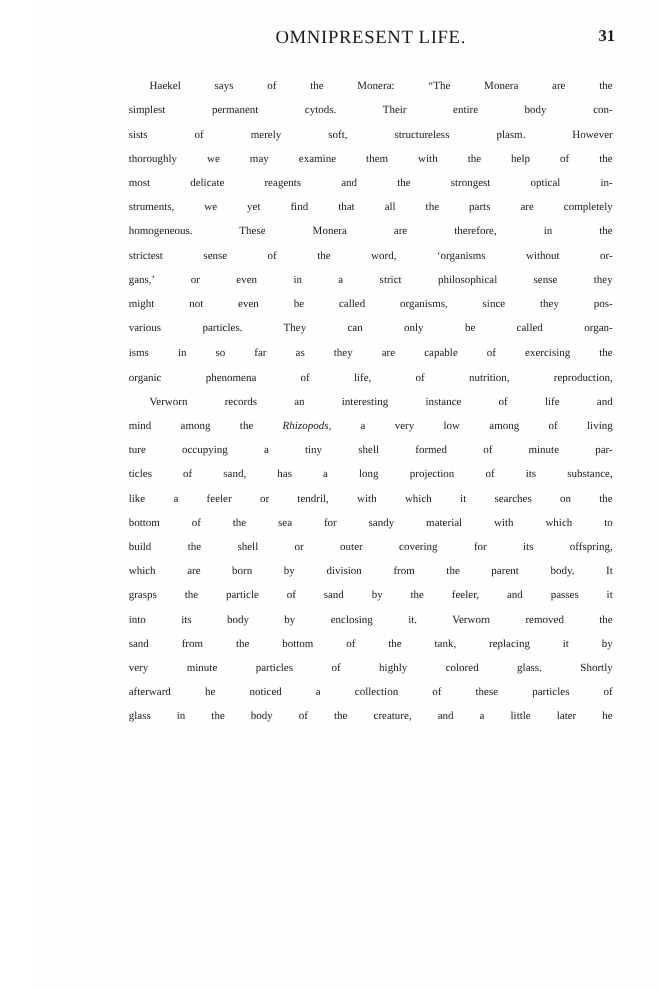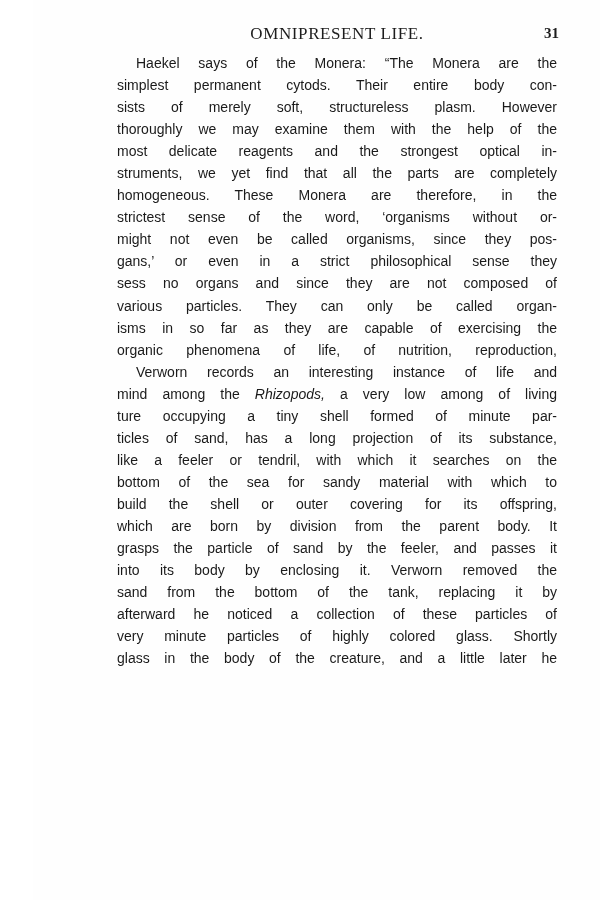--- a/index.html
+++ b/index.html
@@ -40,24 +40,24 @@
     .page-number {
       position: absolute;
       right: -2px;
       top: 3px;
       font-size: 15px;
       font-weight: bold;
     }
     .body-text {
       position: absolute;
       left: 84px;
-      top: 52px;
+      top: 68px;
       width: 440px;
-      font-family: Liberation Sans, sans-serif;
-      font-size: 14px;
+      font-family: Liberation Serif, serif;
+      font-size: 10px;
       line-height: 22.05px;
       color: #1a1a1a;
     }
     .line {
       display: block;
       white-space: nowrap;
       text-align: justify;
       text-align-last: justify;
       height: 22.05px;
     }
@@ -78,38 +78,37 @@
 
     <div>
       <span class="line indent">Haekel says of the Monera: “The Monera are the</span>
       <span class="line">simplest permanent cytods.  Their entire body con-</span>
       <span class="line">sists of merely soft, structureless plasm.  However</span>
       <span class="line">thoroughly we may examine them with the help of the</span>
       <span class="line">most delicate reagents and the strongest optical in-</span>
       <span class="line">struments, we yet find that all the parts are completely</span>
       <span class="line">homogeneous.  These Monera are therefore, in the</span>
       <span class="line">strictest sense of the word, ‘organisms without or-</span>
+      <span class="line">gans,’ or even in a strict philosophical sense they</span>
       <span class="line">might not even be called organisms, since they pos-</span>
-      <span class="line">gans,’ or even in a strict philosophical sense they</span>
-      <span class="line">sess no organs and since they are not composed of</span>
       <span class="line">various particles.  They can only be called organ-</span>
       <span class="line">isms in so far as they are capable of exercising the</span>
       <span class="line">organic phenomena of life, of nutrition, reproduction,</span>
     </div>
 
     <div>
       <span class="line indent">Verworn records an interesting instance of life and</span>
       <span class="line"><span>mind among the </span><i>Rhizopods,</i><span> a very low among of living</span></span>
       <span class="line">ture occupying a tiny shell formed of minute par-</span>
       <span class="line">ticles of sand, has a long projection of its substance,</span>
       <span class="line">like a feeler or tendril, with which it searches on the</span>
       <span class="line">bottom of the sea for sandy material with which to</span>
       <span class="line">build the shell or outer covering for its offspring,</span>
       <span class="line">which are born by division from the parent body.  It</span>
       <span class="line">grasps the particle of sand by the feeler, and passes it</span>
       <span class="line">into its body by enclosing it.  Verworn removed the</span>
       <span class="line">sand from the bottom of the tank, replacing it by</span>
+      <span class="line">very minute particles of highly colored glass. Shortly</span>
       <span class="line">afterward he noticed a collection of these particles of</span>
-      <span class="line">very minute particles of highly colored glass. Shortly</span>
       <span class="line">glass in the body of the creature, and a little later he</span>
     </div>
   </div>
 </div>
 
 </body></html>

